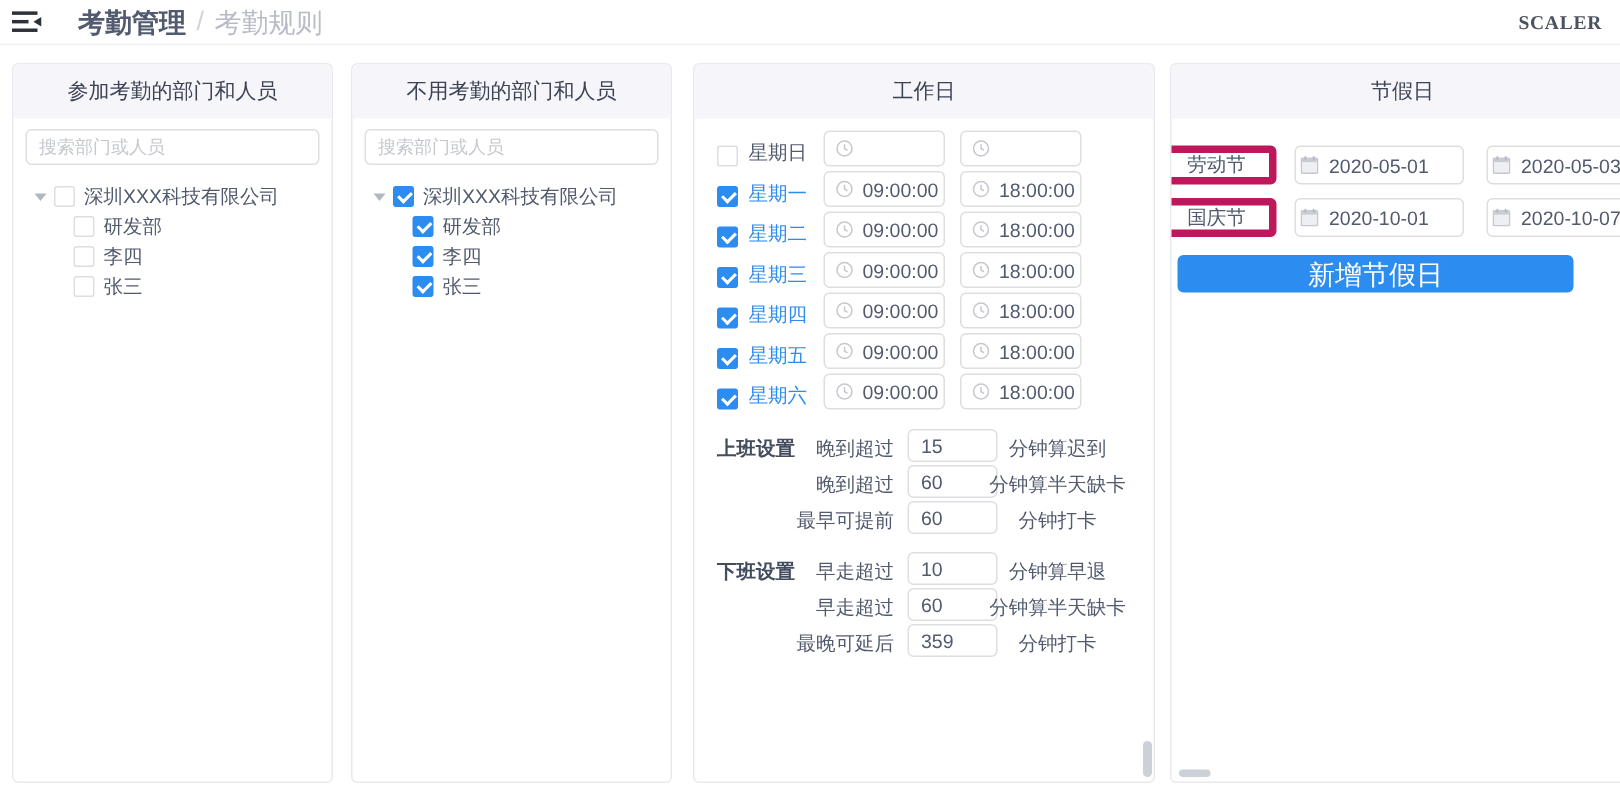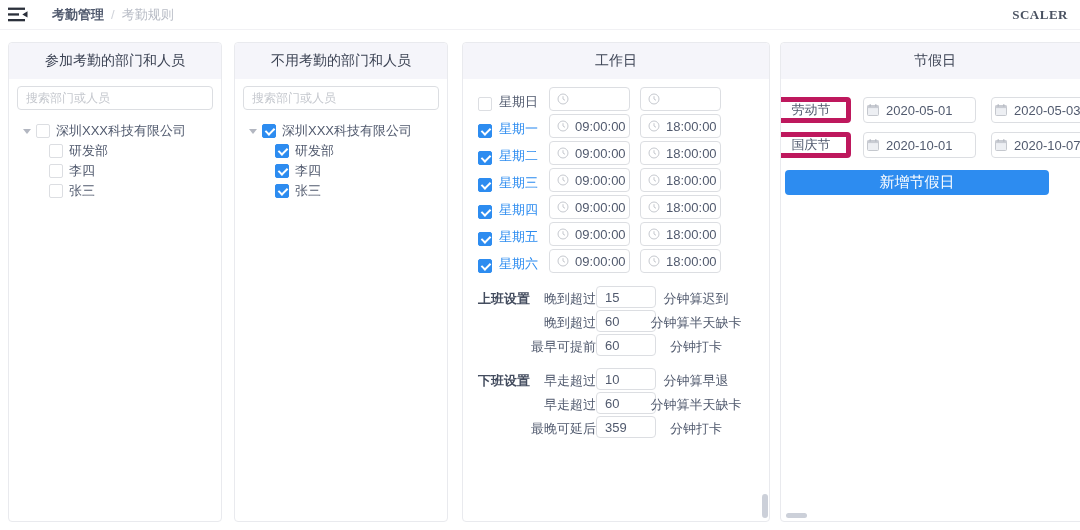--- a/index.html
+++ b/index.html
@@ -3,21 +3,21 @@
 <meta charset="utf-8">
 <style>
   * { margin:0; padding:0; box-sizing:border-box; }
   html,body { width:1080px; height:530px; overflow:hidden; background:#fff;
     font-family:"Liberation Sans","DejaVu Sans",sans-serif; }
 
   
   .topbar { height:30px; display:flex; align-items:center; padding:0 12px 0 8px;
     border-bottom:1px solid #f1f1f4; background:#fff; }
   .menu-btn { width:22px; height:18px; display:flex; align-items:center; cursor:pointer; }
-  .breadcrumb { margin-left:22px; font-size:13px; display:flex; align-items:center; gap:7px; }
+  .breadcrumb { margin-left:22px; font-size:18px; display:flex; align-items:center; gap:7px; }
   .bc-current { color:#515a6e; font-weight:700; }
   .bc-sep { color:#d0d3da; }
   .bc-last { color:#b8bcc6; }
   .brand { margin-left:auto; font-size:13px; font-weight:700; color:#4a5261; letter-spacing:.5px;font-family:Liberation Serif, serif; }
 
   
   .panels { display:flex; padding:12px 0 0 8px; }
   .panel { background:#fff; border:1px solid #e9eaee; border-radius:4px;
     height:480px; position:relative; overflow:hidden; flex:none; }
   .panel-1 { width:214px; margin-right:12px; }
@@ -58,35 +58,35 @@
   .time-box + .time-box { margin-left:10px; }
   .time-text { margin-left:6px; font-size:13px; color:#515a6e; }
 
   
   .settings { position:relative; }
   .settings.second { margin-top:12px; }
   .sec-title { position:absolute; left:15px; top:4px; font-size:13px; color:#444d5f; font-weight:700; }
   .num-row { display:flex; align-items:flex-end; margin-bottom:2px; height:22px; }
   .num-prefix { width:133px; text-align:right; font-size:13px; color:#515a6e; flex:none; }
   .num-input { width:60px; height:22px; border:1px solid #dcdee2; border-radius:4px;
-    padding:0 8px; font-size:13px; color:#515a6e; outline:none; flex:none; }
+    margin-left:9px; padding:0 8px; font-size:13px; color:#515a6e; outline:none; flex:none; }
   .num-suffix { width:80px; display:flex; justify-content:center; font-size:13px;
     color:#515a6e; white-space:nowrap; flex:none; }
 
   
   .hol-rows { padding-top:18px; }
   .hol-row { display:flex; align-items:center; margin-left:-10px; margin-bottom:9px; height:26px; }
   .name-input { width:80px; height:26px; border:5px solid #be185d; border-radius:4px;
     text-align:center; font-size:13px; color:#515a6e; outline:none; flex:none; }
   .date-box { width:113px; height:26px; border:1px solid #dcdee2; border-radius:4px;
     display:flex; align-items:center; padding-left:3px; margin-left:12px; flex:none; background:#fff; }
   .date-box.end { margin-left:15px; }
   .date-text { margin-left:7px; font-size:13px; color:#515a6e; white-space:nowrap; }
   .add-btn { display:block; margin:12px 0 0 4px; width:264px; height:25px; background:#2d8cf0;
-    border:none; border-radius:4px; color:#fff; font-size:15px; cursor:pointer; }
+    border:none; border-radius:4px; color:#fff; font-size:18px; cursor:pointer; }
 
   
   .v-thumb { position:absolute; right:1px; bottom:3px; width:6px; height:24px;
     background:#ccd0d9; border-radius:3px; }
   .h-thumb { position:absolute; left:5px; bottom:3px; width:21px; height:5px;
     background:#ccd0d9; border-radius:3px; }
 </style>
 </head>
 <body>
 

